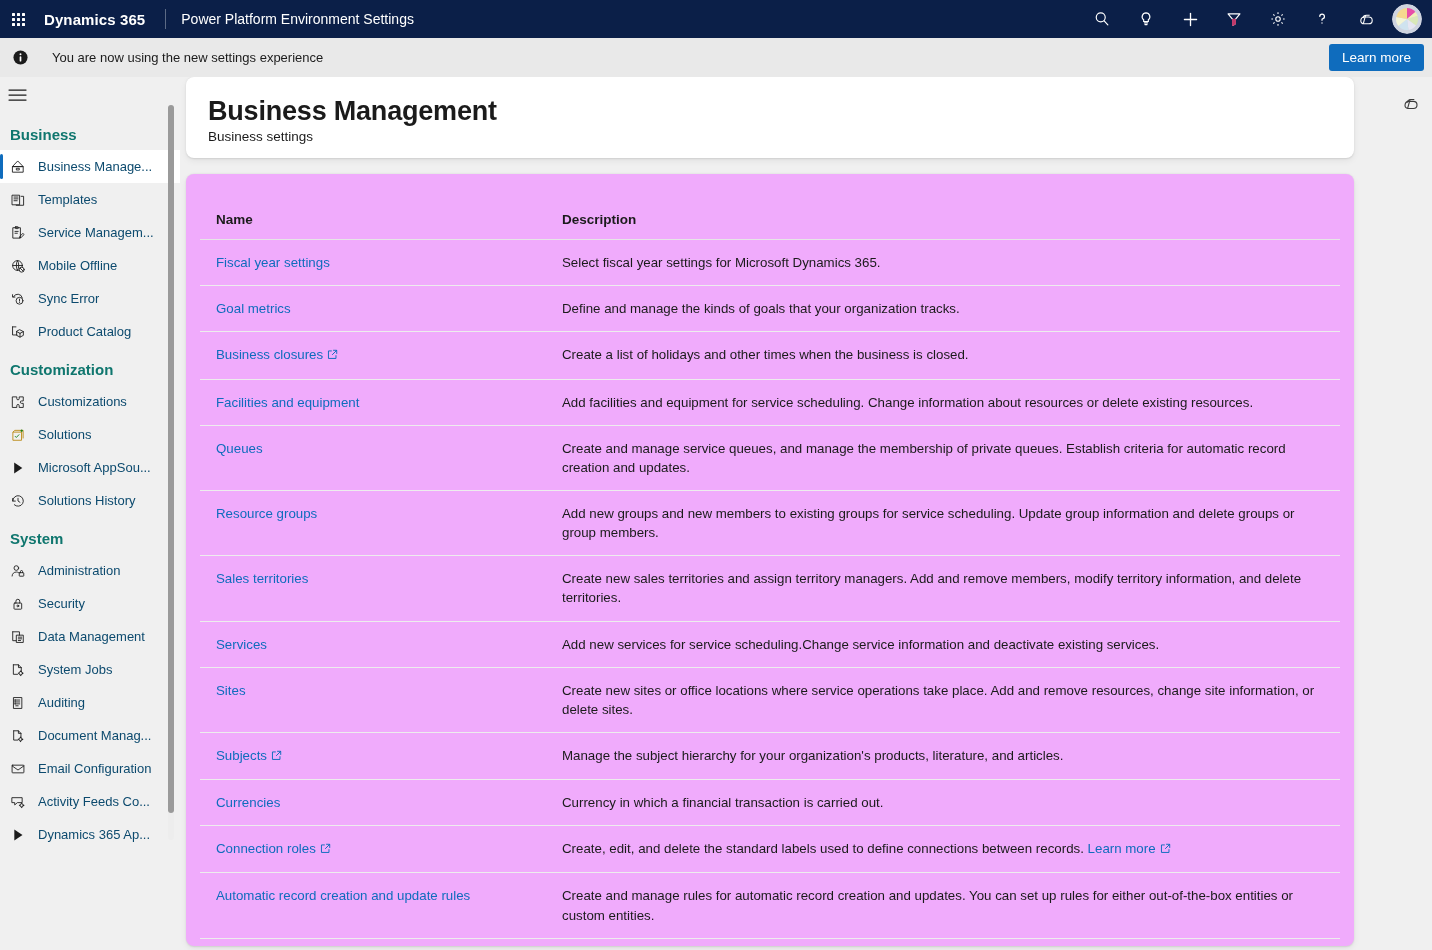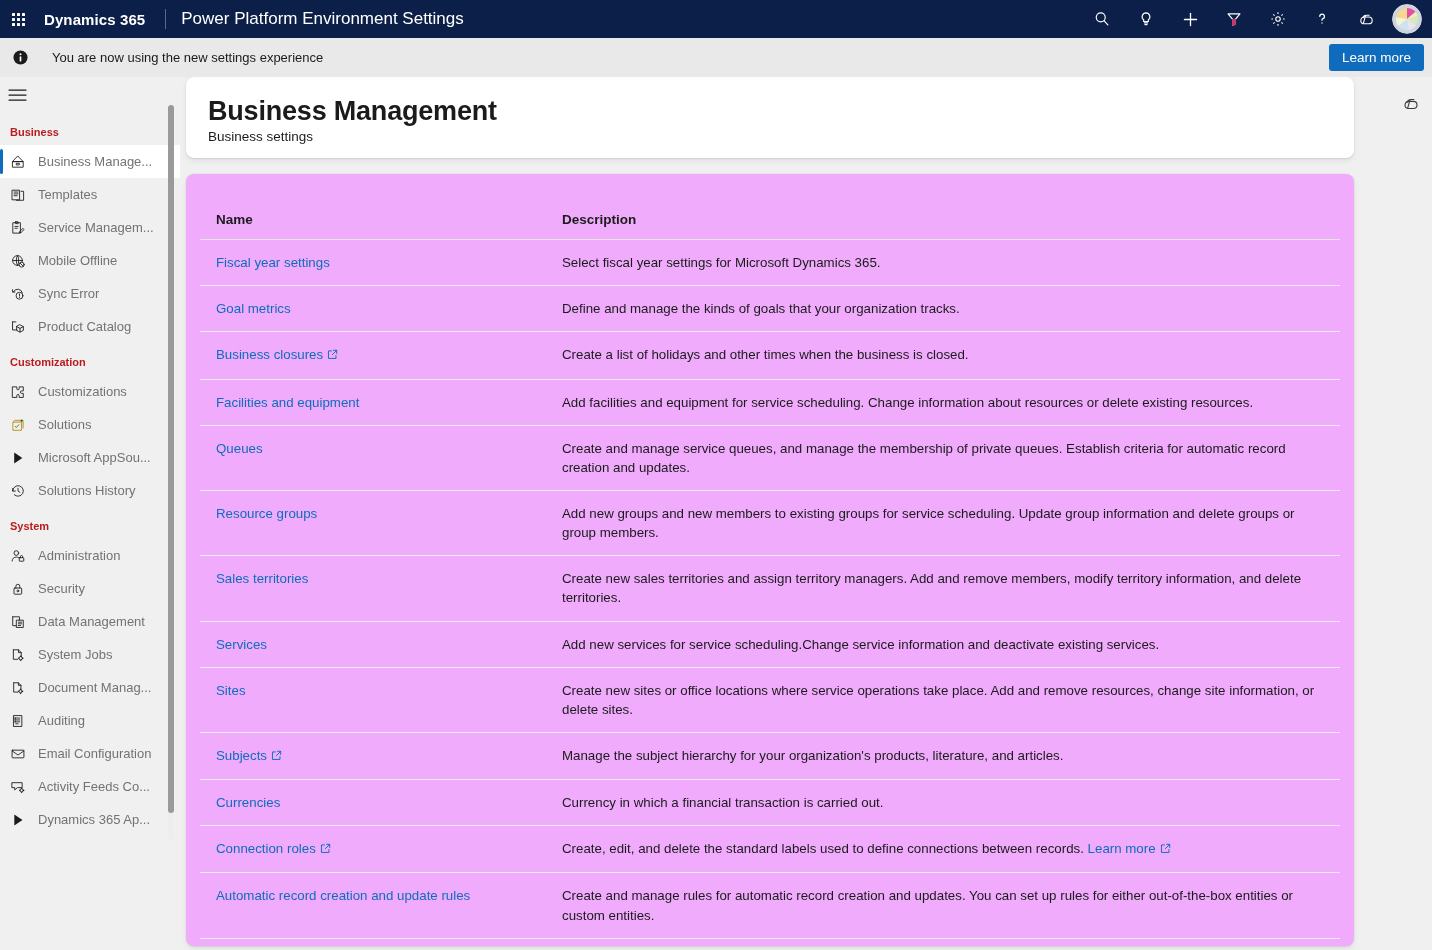--- a/index.html
+++ b/index.html
@@ -18,21 +18,21 @@
   .waffle {
     width: 36px; height: 38px; display: flex; align-items: center; justify-content: center;
     cursor: pointer;
   }
   .waffle-grid { display: grid; grid-template-columns: repeat(3, 3px); grid-gap: 2px; }
   .waffle-grid i { width: 3px; height: 3px; background: #ffffff; display: block; border-radius: 0.5px; }
   .brand {
     color: #ffffff; font-size: 15px; font-weight: bold; margin-left: 8px; letter-spacing: .1px;
   }
   .vsep { width: 1px; height: 20px; background: #5c6a85; margin: 0 15px 0 20px; }
-  .suite-sub { color: #ffffff; font-size: 17px; font-weight: normal; }
+  .suite-sub { color: #ffffff; font-size: 14px; font-weight: normal; }
   .suite-right { margin-left: auto; display: flex; align-items: center; height: 38px; padding-right: 6px; }
   .sicon {
     width: 44px; height: 38px; display: flex; align-items: center; justify-content: center;
     cursor: pointer;
   }
   .sicon svg { display: block; }
   .avatar {
     width: 30px; height: 30px; border-radius: 50%; margin-left: 4px; margin-right: 4px;
     overflow: hidden; cursor: pointer; flex: none;
   }
@@ -60,26 +60,26 @@
     width: 180px; flex: none; background: #f0f0f0; position: relative;
     overflow: hidden; padding-top: 0;
   }
   .hamburger {
     height: 36px; display: flex; align-items: center; padding-left: 8px; cursor: pointer;
   }
   .nav-scroll {
     height: 837px; overflow: hidden; position: relative;
   }
   .nav-group-title {
-    font-size: 11px; font-weight: bold; color: #b91c1c;
+    font-size: 15px; font-weight: bold; color: #0f766e;
     padding: 13px 0 7px 10px;
   }
   .nav-item {
     display: flex; align-items: center; height: 33px; padding-left: 10px;
-    font-size: 13px; color: #737373; cursor: pointer; position: relative;
+    font-size: 13px; color: #0c4a6e; cursor: pointer; position: relative;
     white-space: nowrap;
   }
   .nav-item.selected { background: #ffffff; }
   .nav-item.selected::before {
     content: ""; position: absolute; left: 0; top: 4px; bottom: 4px; width: 3px;
     background: #0f6cbd; border-radius: 2px;
   }
   .nav-ico {
     width: 24px; flex: none; display: flex; align-items: center; justify-content: flex-start;
   }
@@ -385,40 +385,40 @@
                 <path d="M10.6 3.5V7h3.5"></path>
                 <circle cx="13.4" cy="14.1" r="2.2"></circle>
                 <path d="M13.4 11.1v.9M13.4 16.2v.9M10.4 14.1h.9M15.5 14.1h.9"></path>
               </svg>
             </span>
             <span class="nav-label">System Jobs</span>
           </div>
           <div class="nav-item">
             <span class="nav-ico">
               <svg width="16" height="16" viewBox="0 0 20 20" stroke="#1b1b1b" fill="none" stroke-width="1.1" stroke-linejoin="round" stroke-linecap="round">
+                <rect x="4.8" y="3.2" width="10" height="13.6"></rect>
+                <path d="M7.2 6.3h5M7.2 8.7h5M7.2 11.1h5M7.2 13.5h3"></path>
+                <circle cx="6.2" cy="6.3" r=".35"></circle>
+                <circle cx="6.2" cy="8.7" r=".35"></circle>
+                <circle cx="6.2" cy="11.1" r=".35"></circle>
+              </svg>
+            </span>
+            <span class="nav-label">Auditing</span>
+          </div>
+          <div class="nav-item">
+            <span class="nav-ico">
+              <svg width="16" height="16" viewBox="0 0 20 20" stroke="#1b1b1b" fill="none" stroke-width="1.1" stroke-linejoin="round" stroke-linecap="round">
                 <path d="M4.6 3.5h5.9l3.2 3.2v5.4"></path>
                 <path d="M4.6 3.5v11.6h4.9"></path>
                 <path d="M10.5 3.5v3.2h3.2"></path>
                 <circle cx="13.2" cy="14.2" r="2.1"></circle>
                 <path d="M13.2 11.3v.9M13.2 16.2v.9M10.3 14.2h.9M15.2 14.2h.9"></path>
               </svg>
             </span>
             <span class="nav-label">Document Manag...</span>
-          </div>
-          <div class="nav-item">
-            <span class="nav-ico">
-              <svg width="16" height="16" viewBox="0 0 20 20" stroke="#1b1b1b" fill="none" stroke-width="1.1" stroke-linejoin="round" stroke-linecap="round">
-                <rect x="4.8" y="3.2" width="10" height="13.6"></rect>
-                <path d="M7.2 6.3h5M7.2 8.7h5M7.2 11.1h5M7.2 13.5h3"></path>
-                <circle cx="6.2" cy="6.3" r=".35"></circle>
-                <circle cx="6.2" cy="8.7" r=".35"></circle>
-                <circle cx="6.2" cy="11.1" r=".35"></circle>
-              </svg>
-            </span>
-            <span class="nav-label">Auditing</span>
           </div>
           <div class="nav-item">
             <span class="nav-ico">
               <svg width="16" height="16" viewBox="0 0 20 20" stroke="#1b1b1b" fill="none" stroke-width="1.1" stroke-linejoin="round" stroke-linecap="round">
                 <rect x="2.6" y="5.2" width="14.8" height="9.6" rx=".8"></rect>
                 <path d="m2.6 6.1 7.4 5.2 7.4-5.2"></path>
               </svg>
             </span>
             <span class="nav-label">Email Configuration</span>
           </div>

